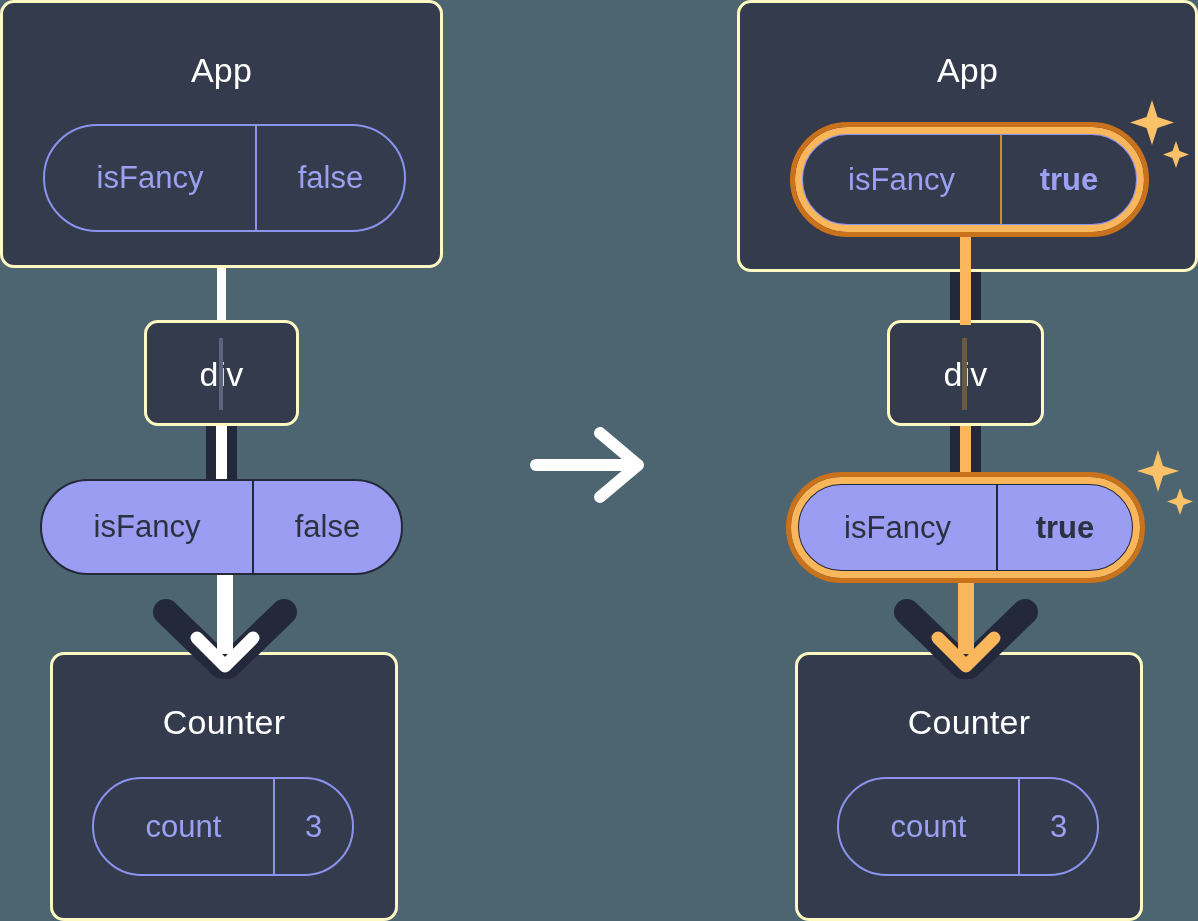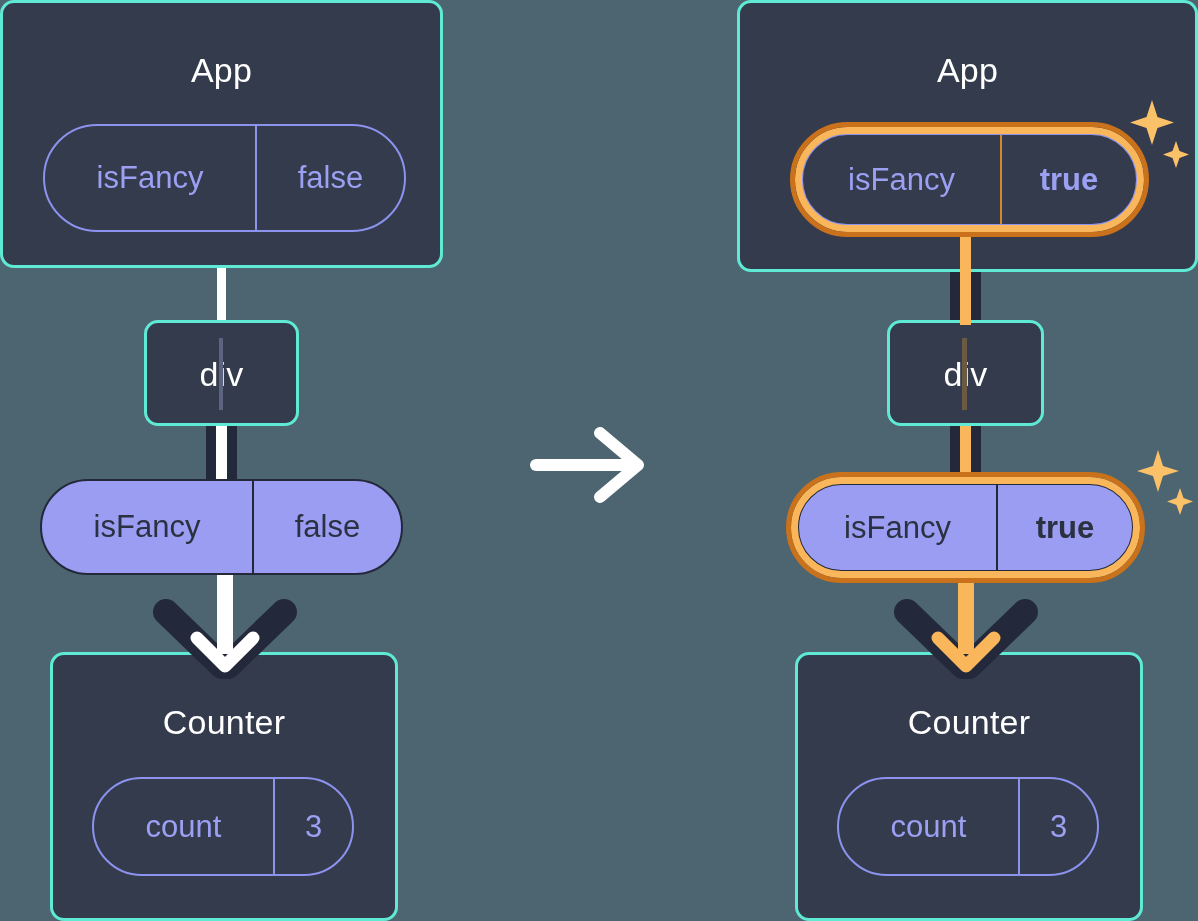--- a/index.html
+++ b/index.html
@@ -9,21 +9,21 @@
     font-family:"Liberation Sans", sans-serif;
     overflow:hidden;
     position:relative;
   }
   .stage{position:absolute;left:0;top:0;width:1198px;height:921px;}
 
   
   .panel{
     position:absolute;
     background:#343b4c;
-    border:3px solid #5eead4;
+    border:3px solid #fef9c3;
     border-radius:14px;
     box-sizing:border-box;
   }
   .panel-title{
     position:absolute;left:0;right:0;
     text-align:center;
     color:#ffffff;
     font-size:34px;
     letter-spacing:.2px;
     font-weight:400;

